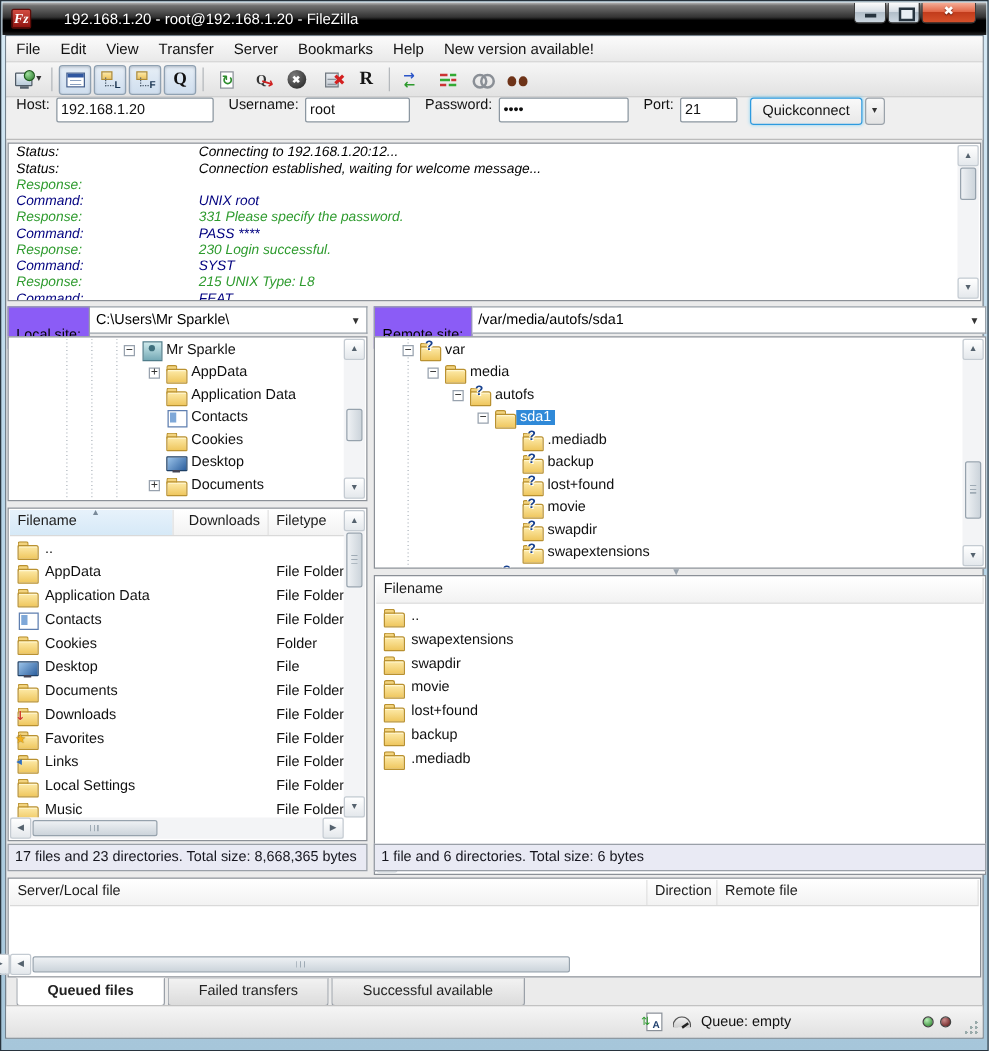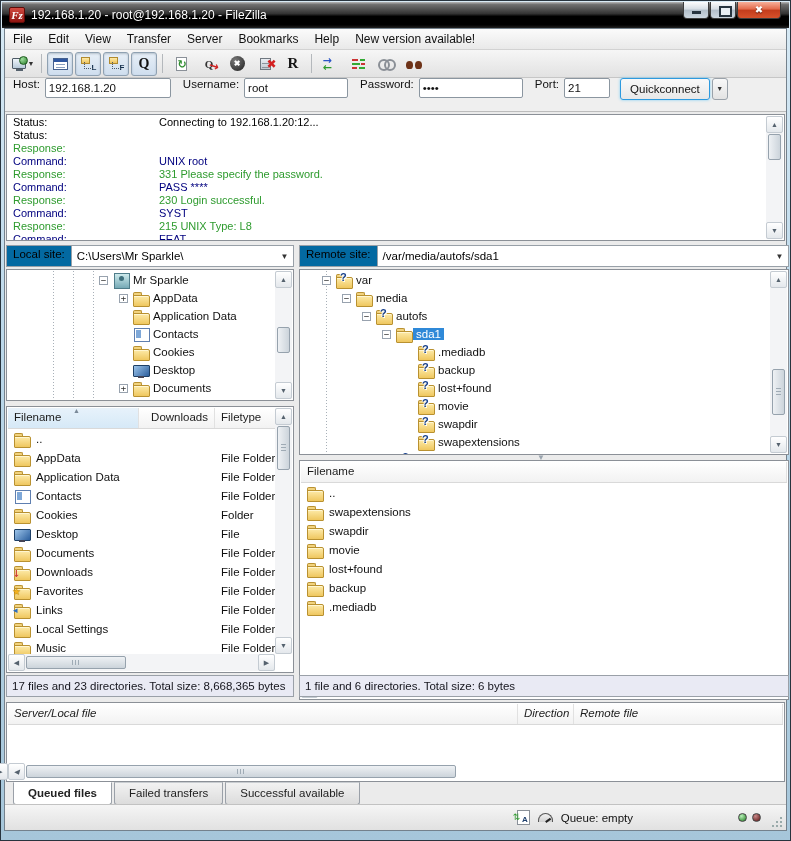--- a/index.html
+++ b/index.html
@@ -4,21 +4,21 @@
 <style>
   html,body{margin:0;padding:0;background:#9db8c8;}
   *{box-sizing:border-box;font-family:"Liberation Sans",sans-serif;}
   #stage{position:relative;width:791px;height:841px;overflow:hidden;}
 
   
   .frame{position:absolute;inset:0;border:1px solid #28343e;
          background:linear-gradient(180deg,#d8eaf5 0%,#bcd8ea 40%,#a6c6da 100%);}
   .titlebar{position:absolute;top:1px;left:1px;right:1px;height:26px;
             background:linear-gradient(180deg,#b9b9b9 0%,#6f6f6f 10%,#333 45%,#000 55%,#000 88%,#222 100%);
-            display:flex;align-items:center;}
+            display:flex;align-items:center;gap:20px;}
   .fzicon{width:16px;height:16px;margin:0 6px 0 7px;background:linear-gradient(#d24b41,#8f1410);
           border:1px solid #5e0c08;border-radius:2px;color:#fff;font:italic bold 11px/14px "Liberation Serif",serif;
           text-align:center;flex:none;}
   .title{color:#fff;font-size:12px;text-shadow:0 1px 2px #000;white-space:nowrap;}
   .winbtns{position:absolute;right:8px;top:0;display:flex;}
   .wb{width:26px;height:17px;border:1px solid #3c3c3c;border-top:none;border-radius:0 0 4px 4px;
       background:linear-gradient(180deg,#fdfdfd,#d6dde4 45%,#b2bec9 50%,#cdd8e1);margin-left:1px;position:relative;}
   .wb-close{width:44px;background:linear-gradient(180deg,#f7b09a,#e2694a 45%,#c23c1c 50%,#d6512b);}
   .wb-min::after{content:"";position:absolute;left:8px;bottom:4px;width:9px;height:3px;background:#27343f;}
   .wb-max::after{content:"";position:absolute;left:8px;top:4px;width:9px;height:7px;border:2px solid #27343f;background:#e8eef3;}
@@ -86,21 +86,21 @@
             display:flex;align-items:flex-start;font-size:11.5px;color:#111;}
   .qlabel{margin:0 5px 0 8px;}
   .qinput{height:20px;border:1px solid #8b96a0;border-radius:2px;background:#fff;font-size:11.5px;padding:0 3px;color:#111;}
   .qc-btn{height:22px;margin-left:10px;padding:0 9px;border:1px solid #2d9adf;border-radius:3px;
           background:linear-gradient(#f9f9f9,#e8e8e8);font-size:11.5px;color:#111;box-shadow:0 0 3px #7fd0f5;}
   .qc-drop{height:22px;width:16px;margin-left:2px;border:1px solid #9aa2aa;border-radius:3px;
            background:linear-gradient(#f9f9f9,#e3e3e3);font-size:7px;color:#333;text-align:center;line-height:20px;}
 
   
   .log{position:absolute;top:85px;left:1px;right:1px;height:127px;background:#fff;border:1px solid #8b9097;
-       overflow:hidden;font-size:11px;line-height:13px;}
+       overflow:hidden;font-size:11px;line-height:13px;font-style:italic;}
   .logrows{position:absolute;inset:1px 18px 0 0;overflow:hidden;}
   .logrow{display:flex;white-space:nowrap;}
   .lt{width:152px;padding-left:6px;flex:none;}
   .status{color:#000;} .response{color:#2e9b2e;} .command{color:#00007f;}
 
   
   .vsb{position:absolute;top:1px;right:1px;width:17px;background:#f3f4f6;}
   .hsb{position:absolute;left:1px;bottom:1px;height:17px;background:#f3f4f6;}
   .sbtn{position:absolute;width:17px;height:17px;background:linear-gradient(#ffffff,#e4e8ec);border:1px solid #c4cbd2;
         border-radius:2px;color:#55626e;font-size:7px;text-align:center;line-height:16px;}
@@ -108,21 +108,21 @@
           border:1px solid #96a2ad;border-radius:2px;}
   .hthumb{position:absolute;top:2px;height:13px;background:linear-gradient(180deg,#eef1f4,#ccd4db);
           border:1px solid #96a2ad;border-radius:2px;}
   .vthumb.ridge::after{content:"";position:absolute;left:3px;right:3px;top:50%;margin-top:-4px;height:7px;
           background:repeating-linear-gradient(180deg,#9fabb5 0 1px,transparent 1px 3px);}
   .hthumb.ridge::after{content:"";position:absolute;top:3px;bottom:3px;left:50%;margin-left:-4px;width:7px;
           background:repeating-linear-gradient(90deg,#9fabb5 0 1px,transparent 1px 3px);}
 
   
   .sitebar{position:absolute;top:216px;height:22px;display:flex;align-items:stretch;font-size:11.5px;}
-  .sitelabel{border:1px solid #98a0a8;background:#0369a1;padding:2px 6px;white-space:nowrap;}
+  .sitelabel{border:1px solid #98a0a8;background:#8b5cf6;padding:16px 6px;white-space:nowrap;}
   .sitecombo{flex:1;border:1px solid #98a0a8;border-left:none;background:#fff;display:flex;align-items:center;padding-left:5px;}
   .sitecombo .dn{margin-left:auto;width:17px;text-align:center;font-size:8px;color:#333;}
 
   
   .pane{position:absolute;background:#fff;border:1px solid #8b9097;overflow:hidden;}
   .treebody{position:absolute;inset:1px 18px 0 0;overflow:hidden;}
   .guide{position:absolute;top:0;width:1px;background-image:linear-gradient(180deg,#a8b0b8 1px,transparent 1px);background-size:1px 3px;}
   .trow{position:relative;height:18px;display:flex;align-items:center;font-size:11.5px;color:#101010;white-space:nowrap;}
   .exp{width:9px;height:9px;border:1px solid #98a2ae;background:#fff;font:9px/7px "DejaVu Sans Mono",monospace;
        text-align:center;color:#333;margin-right:5px;flex:none;}
@@ -161,25 +161,25 @@
   .frow{position:relative;height:19px;display:flex;align-items:center;padding-left:6px;font-size:11.5px;color:#101010;white-space:nowrap;}
   .fname{margin-left:5px;}
   .ftype{position:absolute;left:213px;}
   .lstatus{position:absolute;height:22px;background:#e9eaf4;border:1px solid #9aa0a8;font-size:11.5px;
            color:#15151d;padding:4px 5px;white-space:nowrap;overflow:hidden;}
 
   
   .nub{position:absolute;font-size:8px;color:#9aa4ae;line-height:6px;}
 
   
-  .qpane{position:absolute;left:1px;right:1px;top:673px;height:80px;background:#fff;border:1px solid #8b9097;font-style:italic;}
+  .qpane{position:absolute;left:1px;right:1px;top:673px;height:80px;background:#fff;border:1px solid #8b9097;}
   .qhead{position:absolute;top:1px;left:1px;right:1px;height:21px;display:flex;
          background:linear-gradient(#ffffff,#f2f2f2);border-bottom:1px solid #d9d9d9;font-size:11.5px;color:#1c1c1c;}
   .tabs{position:absolute;left:0;right:0;top:753px;height:26px;padding-left:8px;display:flex;align-items:flex-start;}
-  .tab{padding:4px 14px 5px;border:1px solid #9aa0a8;border-top:1px solid #c8ccd0;margin-right:2px;
+  .tab{padding:4px 24px 5px;border:1px solid #9aa0a8;border-top:1px solid #c8ccd0;margin-right:2px;
        background:linear-gradient(#f2f2f2,#dcdcdc);border-radius:0 0 3px 3px;font-size:11.5px;color:#222;}
   .tab.active{background:#fff;font-weight:bold;border-top-color:#fff;}
 
   
   .statusbar{position:absolute;left:0;right:0;bottom:0;height:26px;background:linear-gradient(#f5f5f5,#e1e1e1);
              border-top:1px solid #c2c2c2;display:flex;align-items:center;font-size:11.5px;color:#111;}
   .si-type{position:relative;width:13px;height:15px;border:1px solid #8a9098;background:#fff;margin-right:8px;}
   .si-type::after{content:"A";position:absolute;right:1px;bottom:0;font:bold 8px "Liberation Sans",sans-serif;color:#20406e;}
   .si-type::before{content:"⇅";position:absolute;left:-5px;top:1px;font-size:9px;color:#2d9a2d;}
   .si-gauge{position:relative;width:15px;height:9px;border:1px solid #555;border-bottom:none;border-radius:14px 14px 0 0;
@@ -284,37 +284,38 @@
       </span>
       <span class="tb">
         <span class="ti ti-bino"></span>
       </span>
     </div>
 
     <div class="quickbar">
       <span class="qlabel">Host:</span>
       <input class="qinput" style="width: 126px;" value="192.168.1.20">
       <span class="qlabel" style="margin-left:12px">Username:</span>
-      <input class="qinput" style="width: 104px;" value="root">
+      <input class="qinput" style="width: 84px;" value="root">
       <span class="qlabel" style="margin-left:12px">Password:</span>
       <input class="qinput" style="width: 104px;" value="••••">
       <span class="qlabel" style="margin-left:12px">Port:</span>
       <input class="qinput" style="width: 46px;" value="21">
       <button class="qc-btn">Quickconnect</button>
       <span class="qc-drop">▼</span>
     </div>
 
     <div class="log">
       <div class="logrows">
         <div class="logrow">
               <span class="lt status">Status:</span>
               <span class="status">Connecting to 192.168.1.20:12...</span>
             </div>
         <div class="logrow">
               <span class="lt status">Status:</span>
+              <span class="status">Connection established, waiting for welcome message...</span>
             </div>
         <div class="logrow">
               <span class="lt response">Response:</span>
             </div>
         <div class="logrow">
               <span class="lt command">Command:</span>
               <span class="command">UNIX root</span>
             </div>
         <div class="logrow">
               <span class="lt response">Response:</span>

